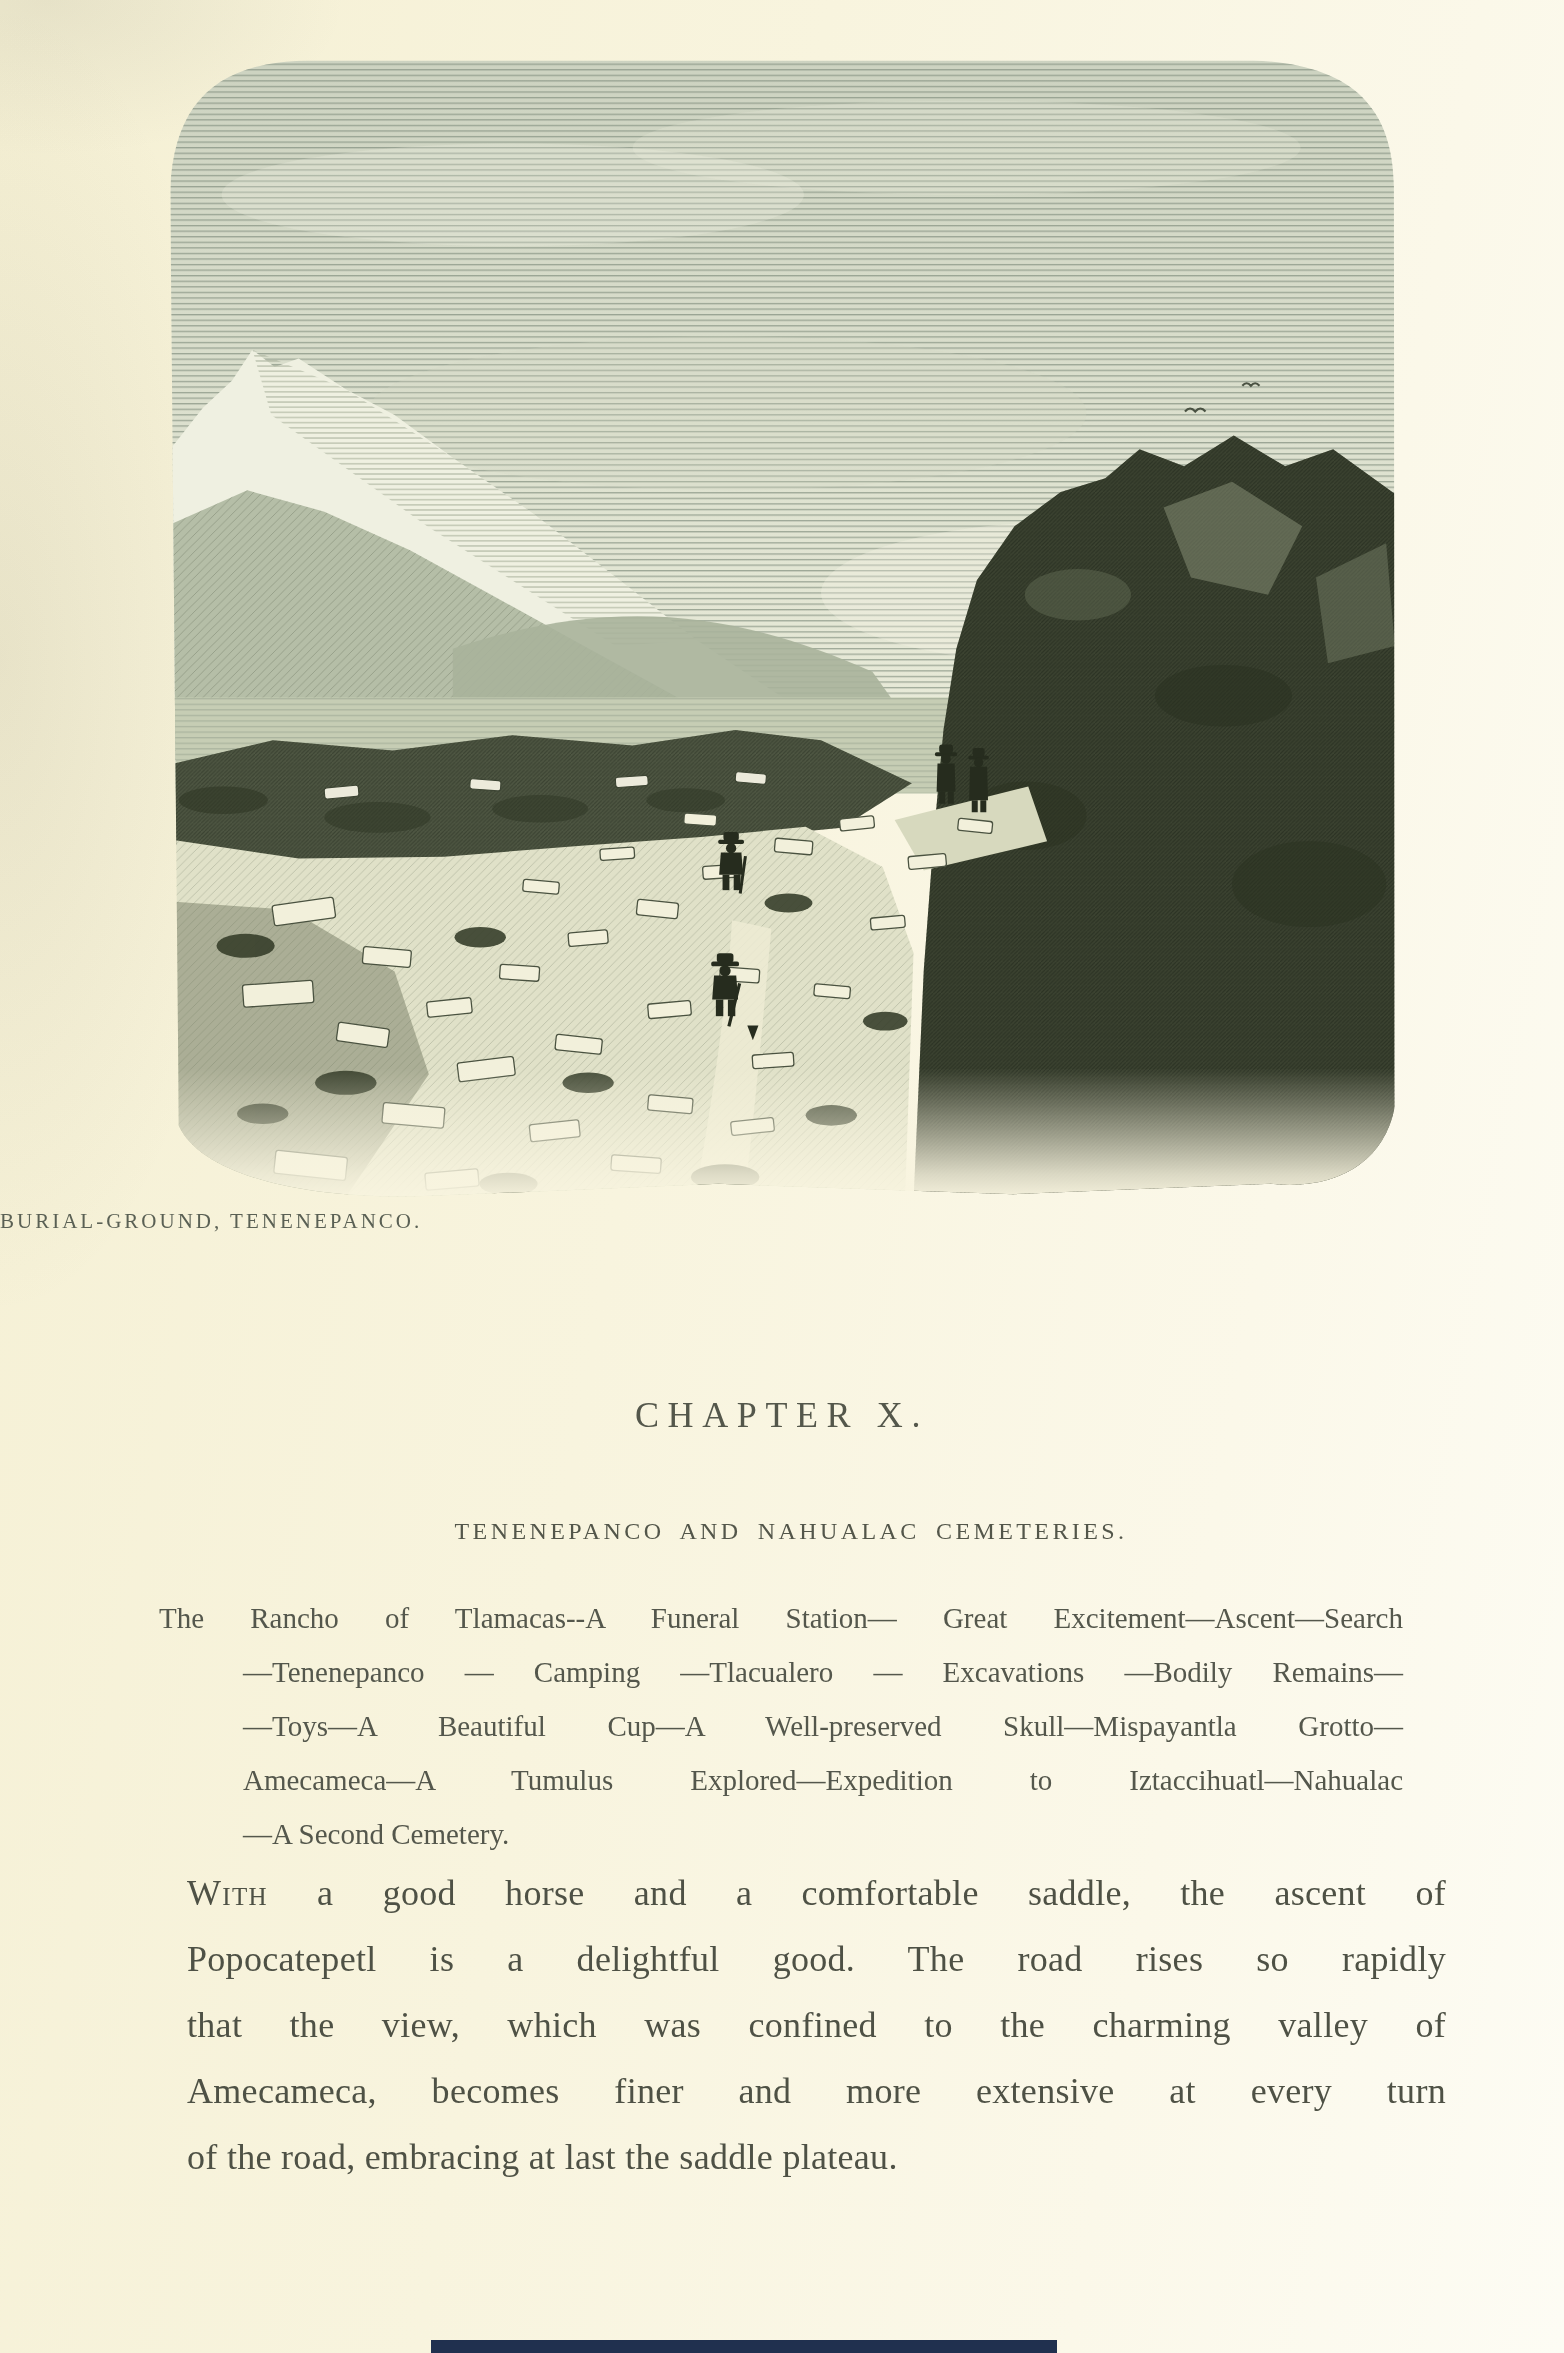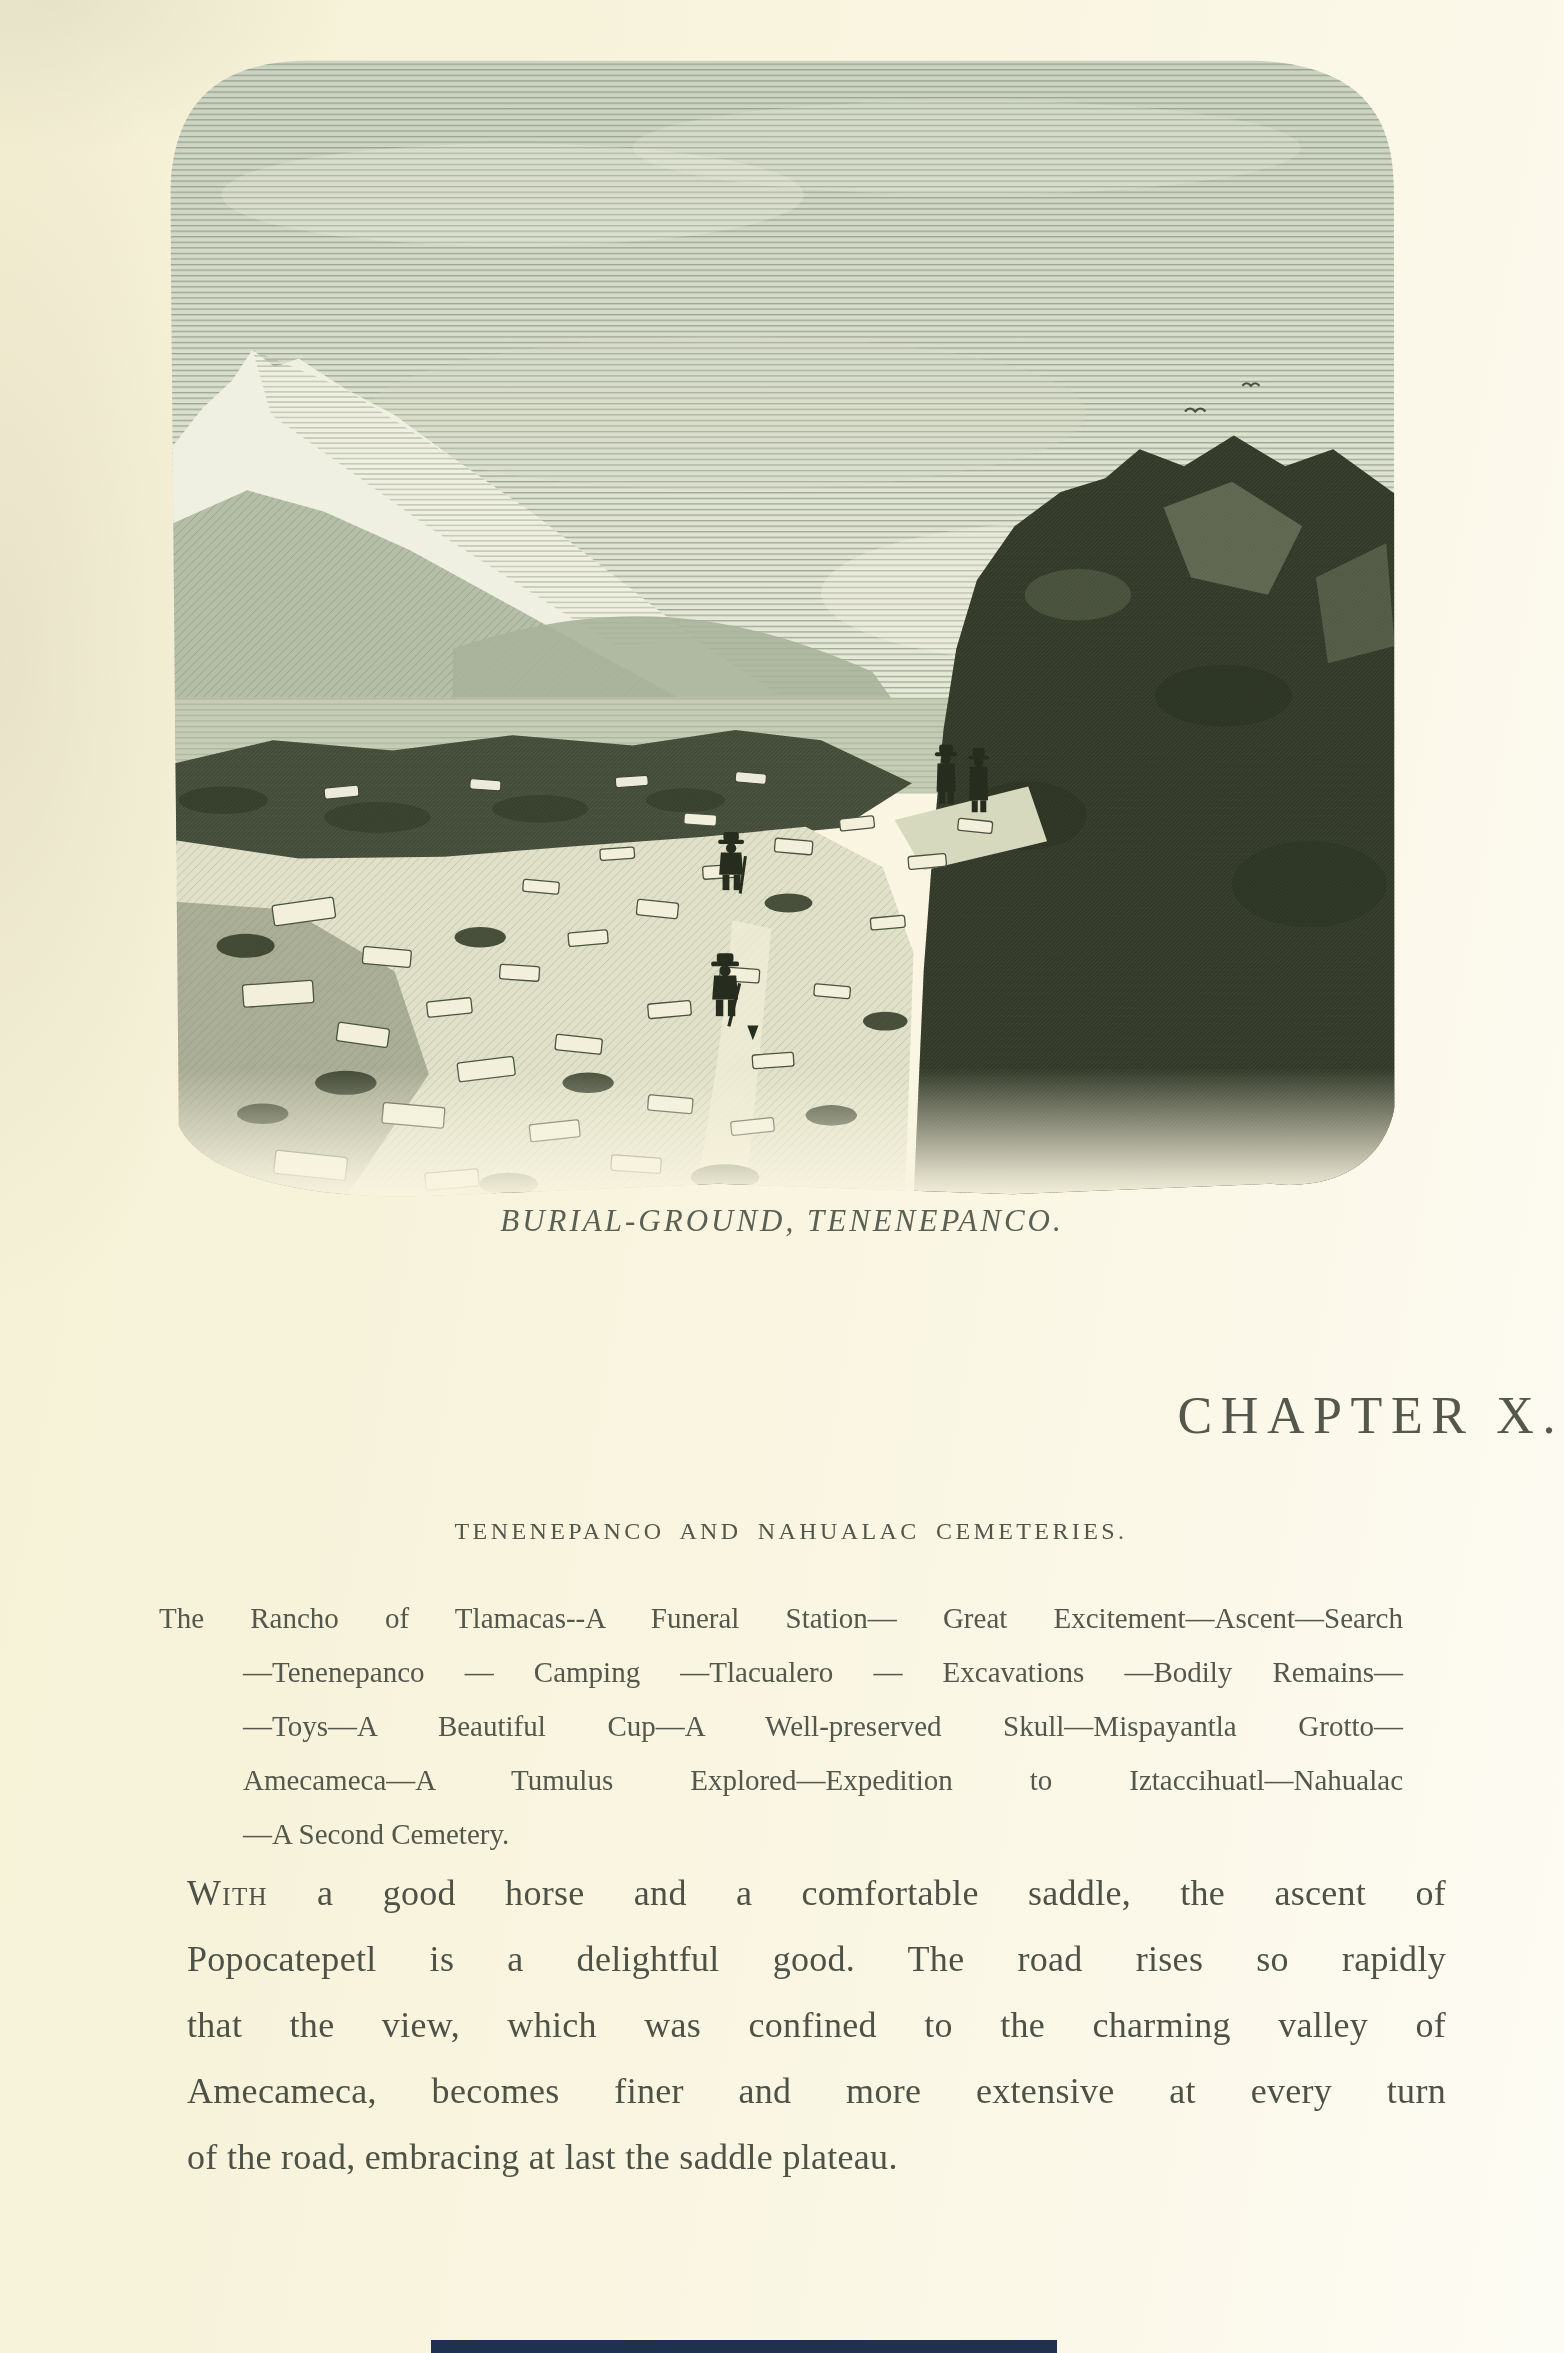--- a/index.html
+++ b/index.html
@@ -16,26 +16,26 @@
     content:"";position:absolute;inset:0;pointer-events:none;
     background:
       radial-gradient(ellipse 360px 942px at 0% 28%,rgba(110,105,80,0.10),transparent 70%),
       radial-gradient(ellipse 428px 223px at 3% 0%,rgba(100,100,85,0.10),transparent 70%);
   }
   .engraving{
     position:absolute;left:170px;top:45px;width:1225px;height:1156px;margin:0;
   }
   .caption{
     position:absolute;left:0;top:1203px;width:100%;
-    text-align:center;font-size:31px;line-height:36px;
-    letter-spacing:3px;color:#5a6054;font-style:italic;
+    text-align:left;font-size:21px;line-height:36px;
+    letter-spacing:3px;color:#5a6054;
   }
   .chapter-title{
     position:absolute;left:0;top:1388px;width:100%;margin:0;
-    text-align:right;font-size:52px;font-weight:400;line-height:55px;
+    text-align:center;font-size:36px;font-weight:400;line-height:55px;
     letter-spacing:8.6px;color:#54574b;
   }
   .chapter-subtitle{
     position:absolute;left:0;top:1504px;width:100%;margin:9px;
     text-align:center;font-size:24px;font-weight:400;line-height:36px;
     letter-spacing:3.4px;word-spacing:6.9px;color:#53564a;
   }
   .summary{
     position:absolute;left:159px;top:1591px;width:1244px;
     font-size:29px;line-height:54px;color:#54574c;

